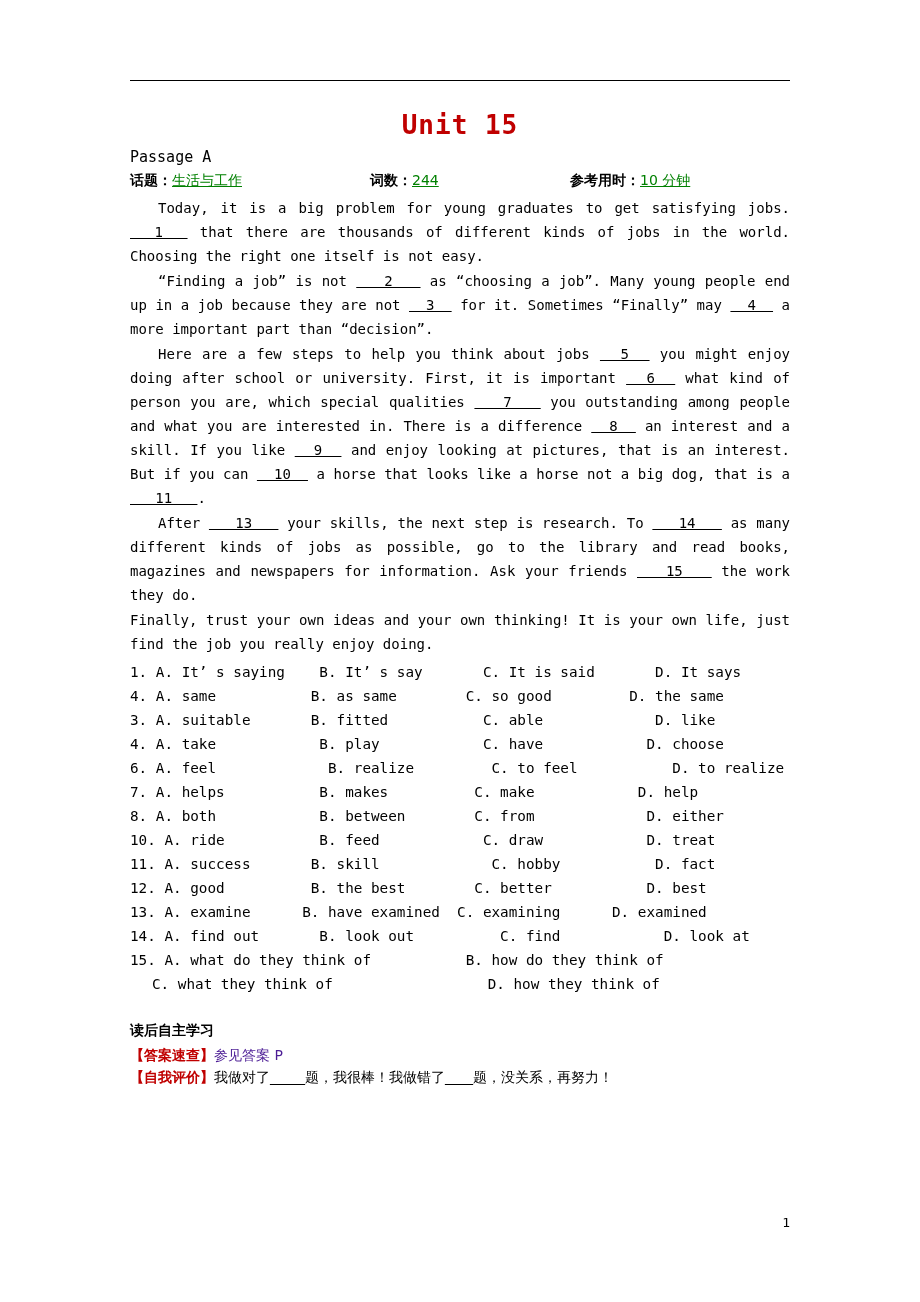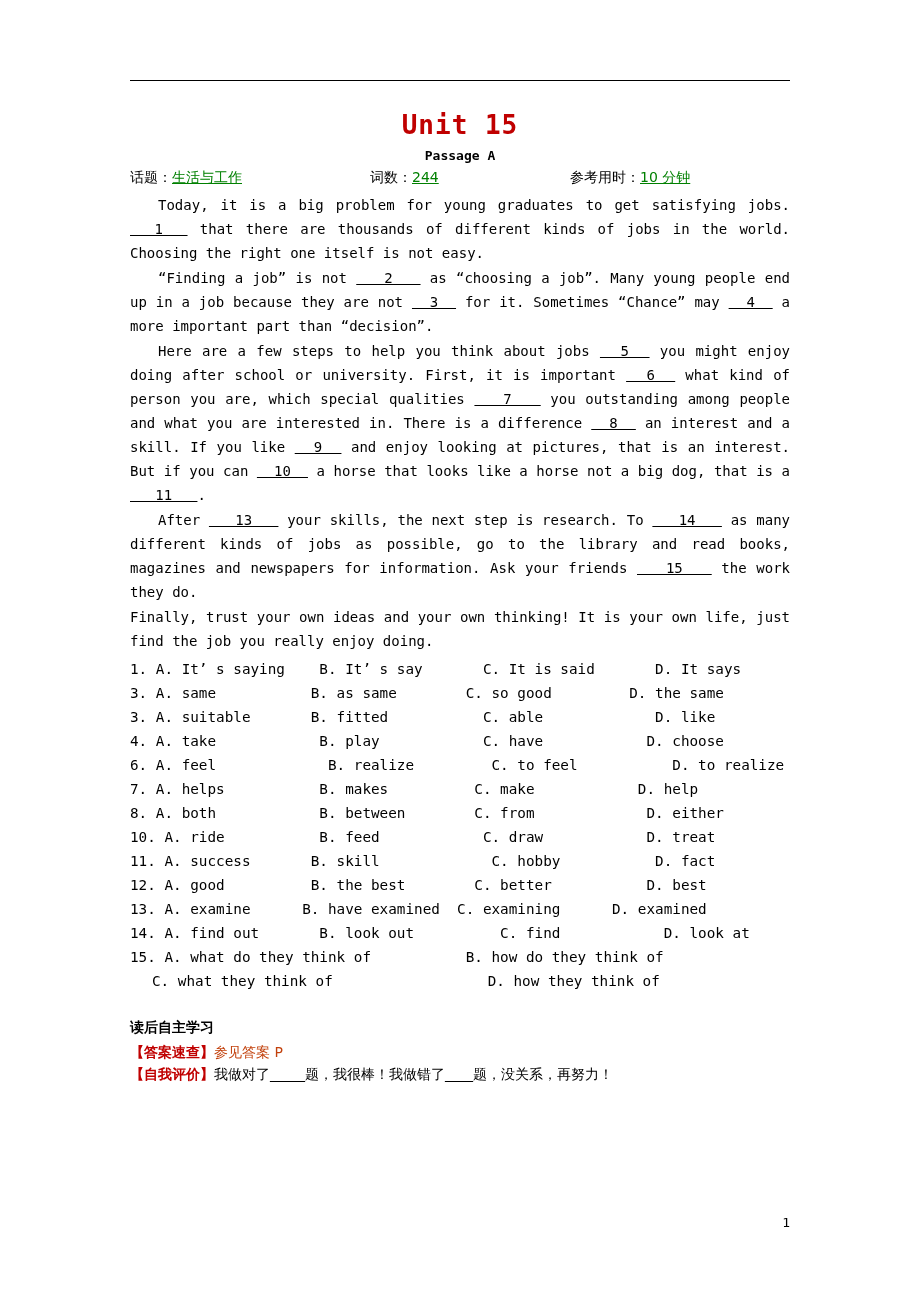--- a/index.html
+++ b/index.html
@@ -37,38 +37,37 @@
   .unit-title {
     font-family: "DejaVu Sans Mono", monospace;
     font-size: 26px;
     font-weight: bold;
     color: #c00000;
     text-align: center;
     letter-spacing: 1px;
     margin: 10px 0 8px 0;
   }
   .passage-title {
-    text-align: center;
-    font-size: 13px;
-    font-weight: bold;
+    font-size: 15px;
+    font-weight: normal;
     font-family: "DejaVu Sans Mono", monospace;
     margin: 4px 0 6px 0;
   }
   .meta-row {
     display: flex;
     font-size: 14px;
     margin-bottom: 6px;
     font-family: "DejaVu Sans", sans-serif;
   }
   .meta-item {
     white-space: nowrap;
   }
   .meta-item.one { width: 240px; }
   .meta-item.two { width: 200px; }
-  .meta-label { color: #000; }
+  .meta-label { color: #000; font-weight: bold; }
   .meta-value {
     color: #008000;
     text-decoration: underline;
   }
   .para {
     font-size: 14px;
     line-height: 24px;
     text-align: justify;
     text-justify: inter-word;
     margin: 0 0 1px 0;
@@ -99,21 +98,21 @@
     font-weight: bold;
     font-family: "DejaVu Sans", sans-serif;
     margin-bottom: 4px;
   }
   .footer-line {
     font-size: 14px;
     font-family: "DejaVu Sans", sans-serif;
     line-height: 22px;
   }
   .tag-red { color: #c00000; font-weight: bold; }
-  .link-blue { color: #c2410c; text-align: right; }
+  .link-blue { color: #4c1d95; text-align: right; }
   .page-number {
     position: absolute;
     right: 130px;
     bottom: 72px;
     font-size: 13px;
     font-family: "DejaVu Sans Mono", monospace;
   }
 </style>
 </head>
 <body>
@@ -129,32 +128,32 @@
     <div class="passage-title">Passage A</div>
 
     <div class="meta-row">
       <span class="meta-item one"><span class="meta-label">话题：</span><span class="meta-value">生活与工作</span></span>
       <span class="meta-item two"><span class="meta-label">词数：</span><span class="meta-value">244</span></span>
       <span class="meta-item three"><span class="meta-label">参考用时：</span><span class="meta-value">10 分钟</span></span>
     </div>
 
     <p class="para indent"><span>Today, it is a big problem for young graduates to get satisfying jobs. </span><span class="blank">  1  </span><span> that there are thousands of different kinds of jobs in the world. Choosing the right one itself is not easy.</span></p>
 
-    <p class="para indent"><span>“Finding a job” is not </span><span class="blank">   2   </span><span> as “choosing a job”. Many young people end up in a  job because they are not </span><span class="blank">  3  </span><span> for it. Sometimes “Chance” may </span><span class="blank">  4  </span><span> a more important part than “decision”.</span></p>
+    <p class="para indent"><span>“Finding a job” is not </span><span class="blank">   2   </span><span> as “choosing a job”. Many young people end up in a  job because they are not </span><span class="blank">  3  </span><span> for it. Sometimes “Finally” may </span><span class="blank">  4  </span><span> a more important part than “decision”.</span></p>
 
     <p class="para indent"><span>Here are a few steps to help you think about jobs </span><span class="blank">  5  </span><span> you might enjoy doing after school or university. First, it is important </span><span class="blank">  6  </span><span> what kind of person you are, which special qualities </span><span class="blank">   7   </span><span> you outstanding among people and what you are interested in. There is a difference </span><span class="blank">  8  </span><span> an interest and a skill. If you like </span><span class="blank">  9  </span><span> and enjoy looking at pictures, that is an interest. But if you can </span><span class="blank">  10  </span><span> a horse that looks like a horse not a big dog, that is a </span><span class="blank">   11   </span><span>.</span></p>
 
 
     <p class="para indent"><span>After </span><span class="blank">   13   </span><span> your skills, the next step is research. To </span><span class="blank">   14   </span><span> as many different kinds of jobs as possible, go to the library and read books, magazines and newspapers for information. Ask your friends </span><span class="blank">   15   </span><span> the work they do.</span></p>
 
     <p class="para"><span>Finally, trust your own ideas and your own thinking! It is your own life, just find the job you really enjoy doing.</span></p>
 
     <div class="options">
       <div class="opt-line">1. A. It’ s saying    B. It’ s say       C. It is said       D. It says</div>
-      <div class="opt-line">3. A. same           B. as same        C. so good         D. the same</div>
+      <div class="opt-line">4. A. same           B. as same        C. so good         D. the same</div>
       <div class="opt-line">3. A. suitable       B. fitted           C. able             D. like</div>
       <div class="opt-line">4. A. take            B. play            C. have            D. choose</div>
       <div class="opt-line">6. A. feel             B. realize         C. to feel           D. to realize</div>
       <div class="opt-line">7. A. helps           B. makes          C. make            D. help</div>
       <div class="opt-line">8. A. both            B. between        C. from             D. either</div>
       <div class="opt-line">10. A. ride           B. feed            C. draw            D. treat</div>
       <div class="opt-line">11. A. success       B. skill             C. hobby           D. fact</div>
       <div class="opt-line">12. A. good          B. the best        C. better           D. best</div>
       <div class="opt-line">13. A. examine      B. have examined  C. examining      D. examined</div>
       <div class="opt-line">14. A. find out       B. look out          C. find            D. look at</div>

